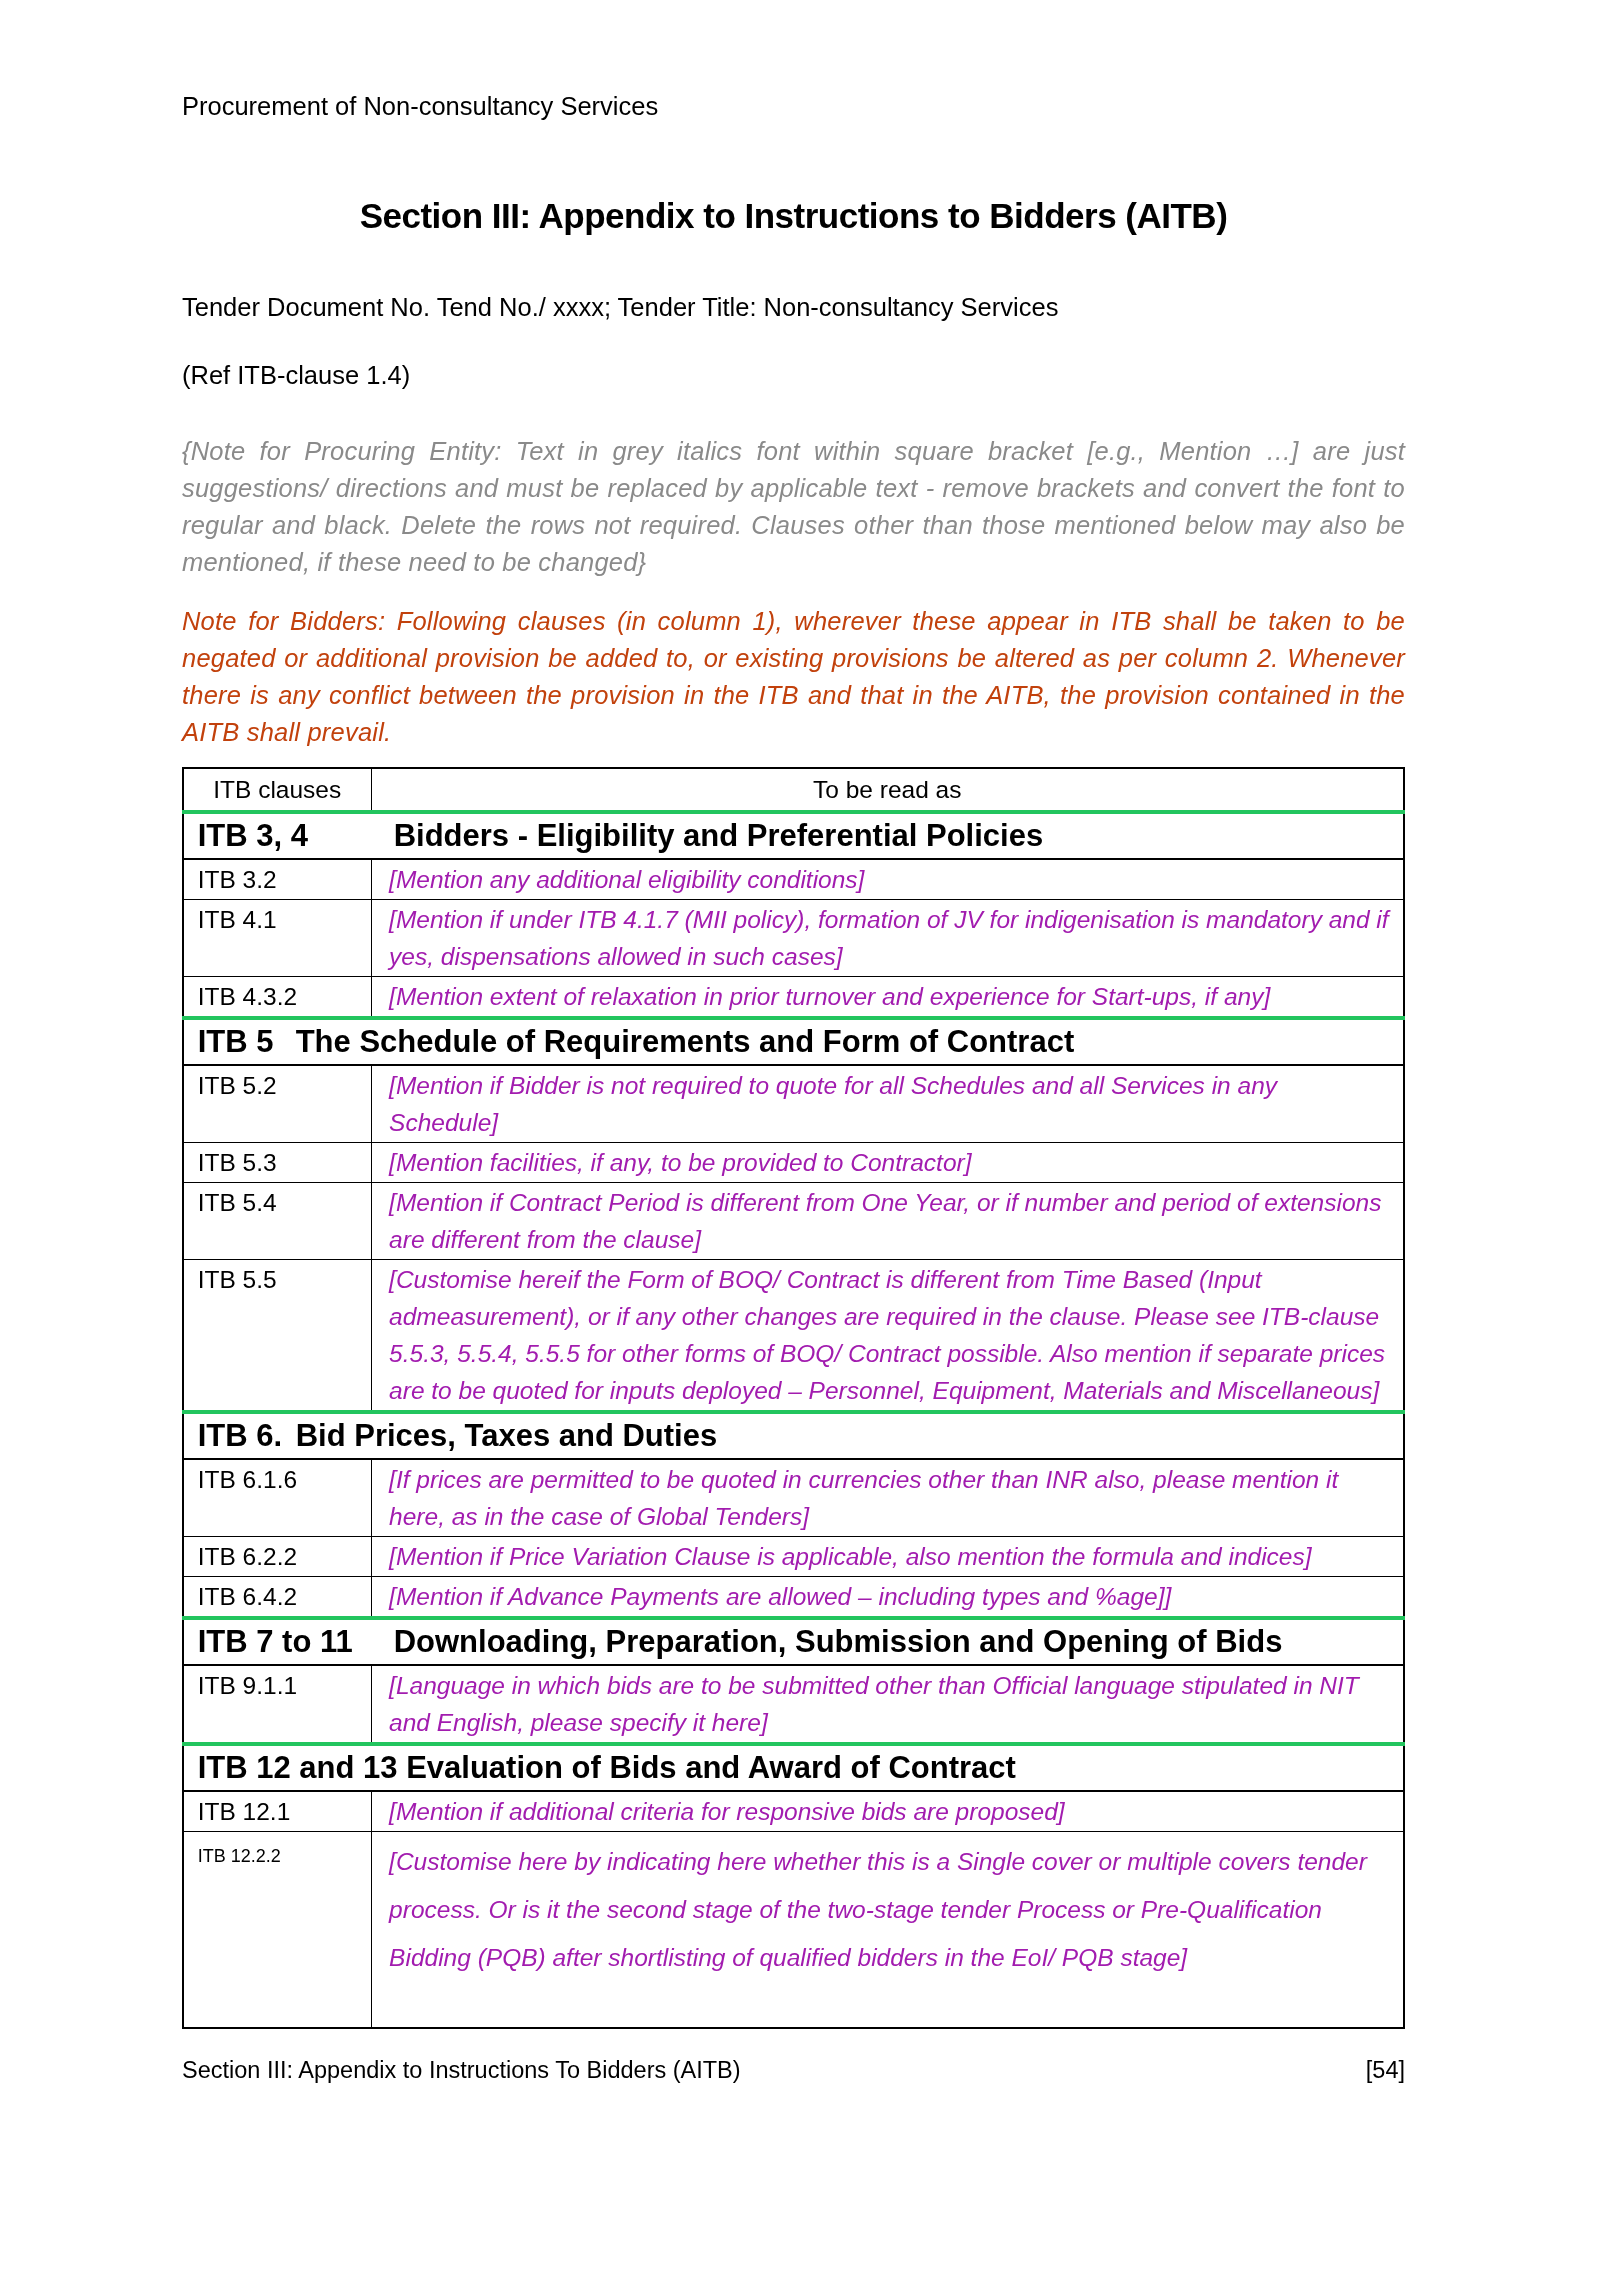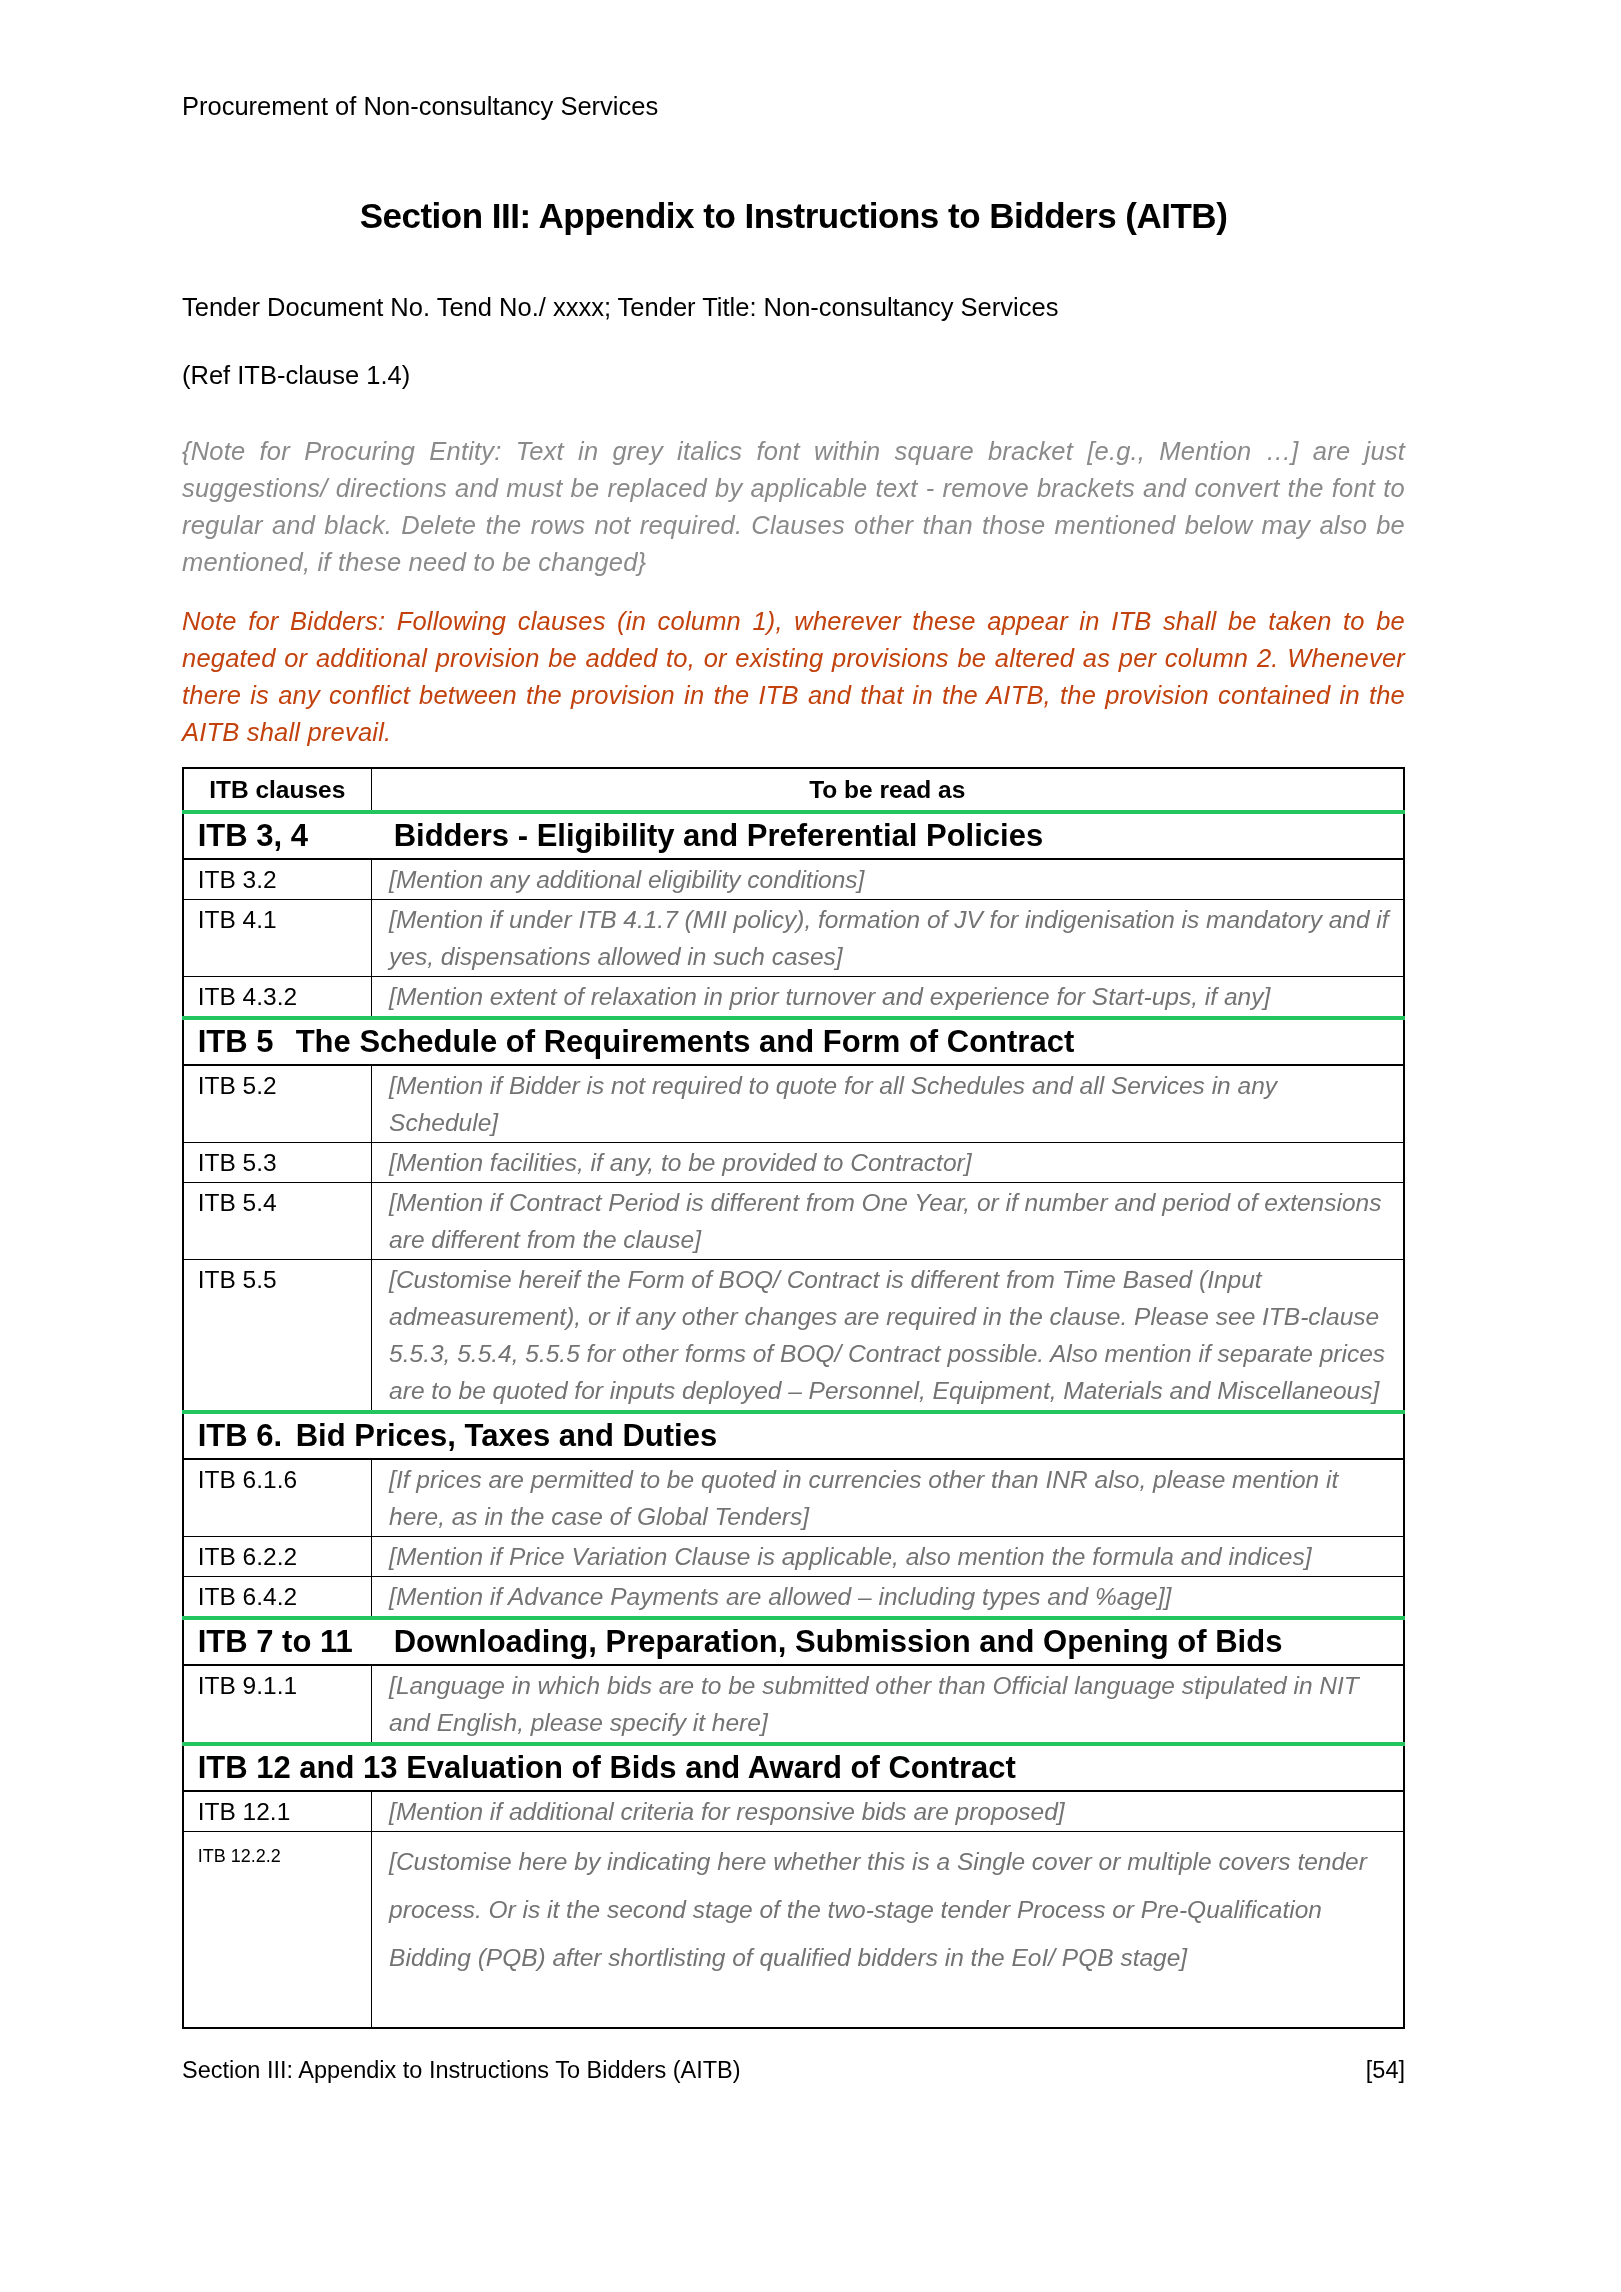--- a/index.html
+++ b/index.html
@@ -58,21 +58,21 @@
     border:1px solid #000;
   }
   table.aitb{ border:2px solid #000; }
   col.c1{ width:188px; }
   table.aitb th, table.aitb td{
     vertical-align:top;
     box-sizing:border-box;
   }
   tr.head th{
     font-size:24.5px;
-    font-weight:bold;
+    font-weight:normal;
     text-align:center;
     line-height:39px;
     padding:1px 5.9px;
     border-bottom:2px solid #000;
   }
   tr.sec td{
     font-size:31px;
     font-weight:bold;
     line-height:41px;
     padding:1px 9.8px 2px 13.7px;
@@ -86,21 +86,21 @@
     font-size:24.5px;
     line-height:37px;
     padding:1px 7.8px 1px 13.7px;
     border-right:2px solid #000;
   }
   td.desc{
     font-size:24.5px;
     line-height:37px;
     padding:1px 11.8px 1px 17.6px;
     font-style:italic;
-    color:#737373;
+    color:#a21caf;
   }
   tr.tall td.clause{ padding-top:5.9px; font-size:18px; }
   tr.tall td.desc{ line-height:48px; padding-top:5.9px; padding-bottom:45px; }
 
   .page-footer{
     margin-top:25.5px;
     display:flex;
     justify-content:space-between;
     font-size:23.5px;
     line-height:31px;

